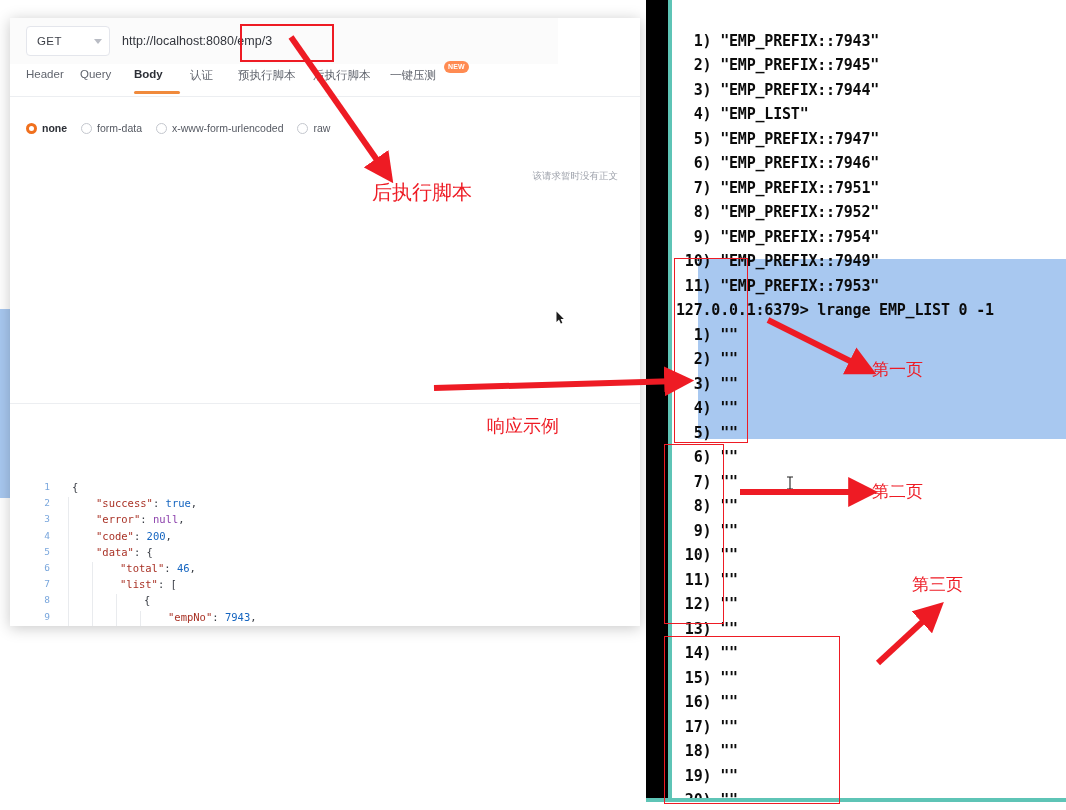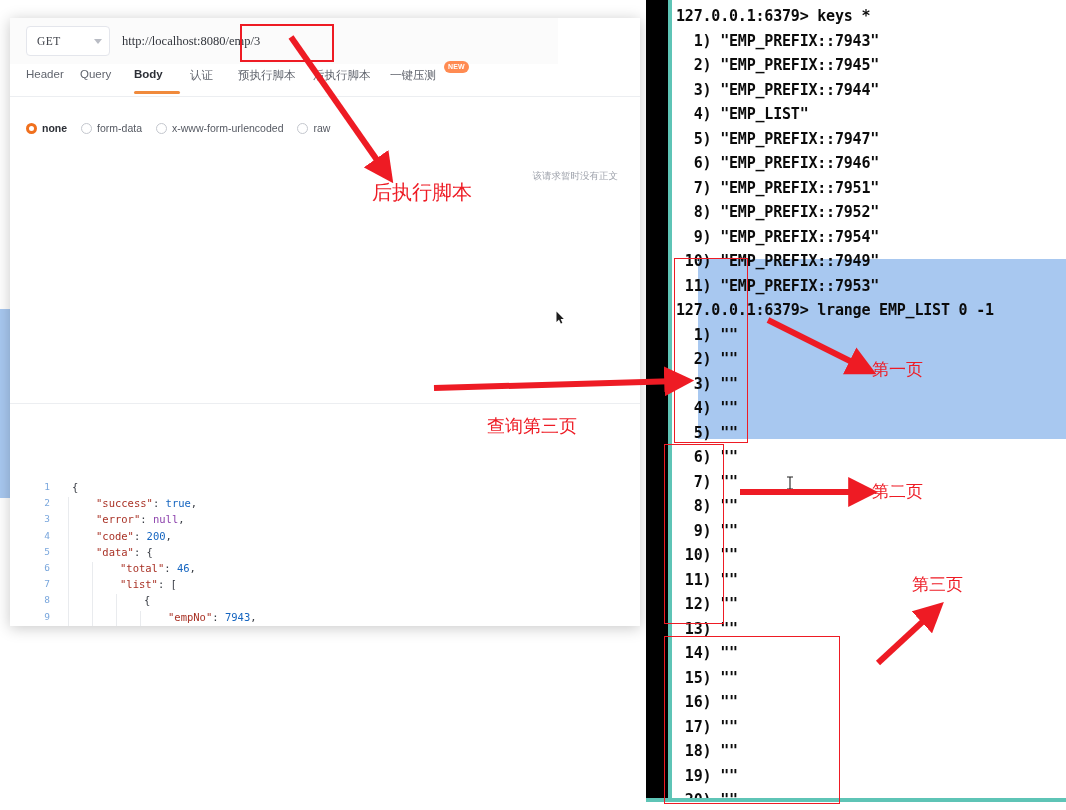--- a/index.html
+++ b/index.html
@@ -14,21 +14,21 @@
   #sel-right{position:absolute;left:1045px;top:309px;width:21px;height:189px;background:#a8c8f0;z-index:1;}
 
   
   #api-panel{
     position:absolute;left:10px;top:18px;width:630px;height:608px;
     background:#ffffff;z-index:2;
     box-shadow:0 2px 14px rgba(0,0,0,.22);
     overflow:hidden;
   }
   
-  #url-row{position:absolute;left:0;top:0;width:548px;height:46px;background:#fbfbfb;font-family:Liberation Serif, serif;}
+  #url-row{position:absolute;left:0;top:0;width:548px;height:46px;background:#fbfbfb;}
   #method-select{
     position:absolute;left:16px;top:8px;width:84px;height:30px;
     background:#fff;border:1px solid #e4e6ec;border-radius:4px;
     display:flex;align-items:center;justify-content:space-between;
     padding:0 7px 0 10px;box-sizing:border-box;
   }
   #method-select .m-label{font-size:11.5px;color:#3c3f47;letter-spacing:.4px;}
   .chev{width:0;height:0;border-left:4px solid transparent;border-right:4px solid transparent;border-top:5px solid #b9bcc4;}
   #url-text{
     position:absolute;left:112px;top:8px;height:30px;line-height:30px;
@@ -186,28 +186,27 @@
       <div class="cl"><span class="guide" style="left:58px"></span><span class="guide" style="left:82px"></span><span class="ln">6</span><span class="ct" style="left:110px"><span class="k">"total"</span>: <span class="v-n">46</span>,</span></div>
       <div class="cl"><span class="guide" style="left:58px"></span><span class="guide" style="left:82px"></span><span class="ln">7</span><span class="ct" style="left:110px"><span class="k">"list"</span>: [</span></div>
       <div class="cl"><span class="guide" style="left:58px"></span><span class="guide" style="left:82px"></span><span class="guide" style="left:106px"></span><span class="ln">8</span><span class="ct" style="left:134px">{</span></div>
       <div class="cl"><span class="guide" style="left:58px"></span><span class="guide" style="left:82px"></span><span class="guide" style="left:106px"></span><span class="guide" style="left:130px"></span><span class="ln">9</span><span class="ct" style="left:158px"><span class="k">"empNo"</span>: <span class="v-n">7943</span>,</span></div>
     </div>
 </div>
 
 <div id="url-hl-box"></div>
 
 <div class="anno-txt" id="anno-p3">后执行脚本</div>
-<div class="anno-txt" id="anno-pos">查询第三页</div>
+<div class="anno-txt" id="anno-pos">响应示例</div>
 
 <div id="term-wrap">
   <div id="term-black"></div>
   <div id="term-teal"></div>
   <div id="term-body">
     <div id="term-highlight"></div>
-  <div class="tl prompt" style="top: 4px;">127.0.0.1:6379&gt; keys *</div>
       <div class="tl idx" style="top: 28.5px;">  1) "EMP_PREFIX::7943"</div>
       <div class="tl idx" style="top: 53px;">  2) "EMP_PREFIX::7945"</div>
       <div class="tl idx" style="top: 77.5px;">  3) "EMP_PREFIX::7944"</div>
       <div class="tl idx" style="top: 102px;">  4) "EMP_LIST"</div>
       <div class="tl idx" style="top: 126.5px;">  5) "EMP_PREFIX::7947"</div>
       <div class="tl idx" style="top: 151px;">  6) "EMP_PREFIX::7946"</div>
       <div class="tl idx" style="top: 175.5px;">  7) "EMP_PREFIX::7951"</div>
       <div class="tl idx" style="top: 200px;">  8) "EMP_PREFIX::7952"</div>
       <div class="tl idx" style="top: 224.5px;">  9) "EMP_PREFIX::7954"</div>
       <div class="tl idx" style="top: 249px;"> 10) "EMP_PREFIX::7949"</div>

